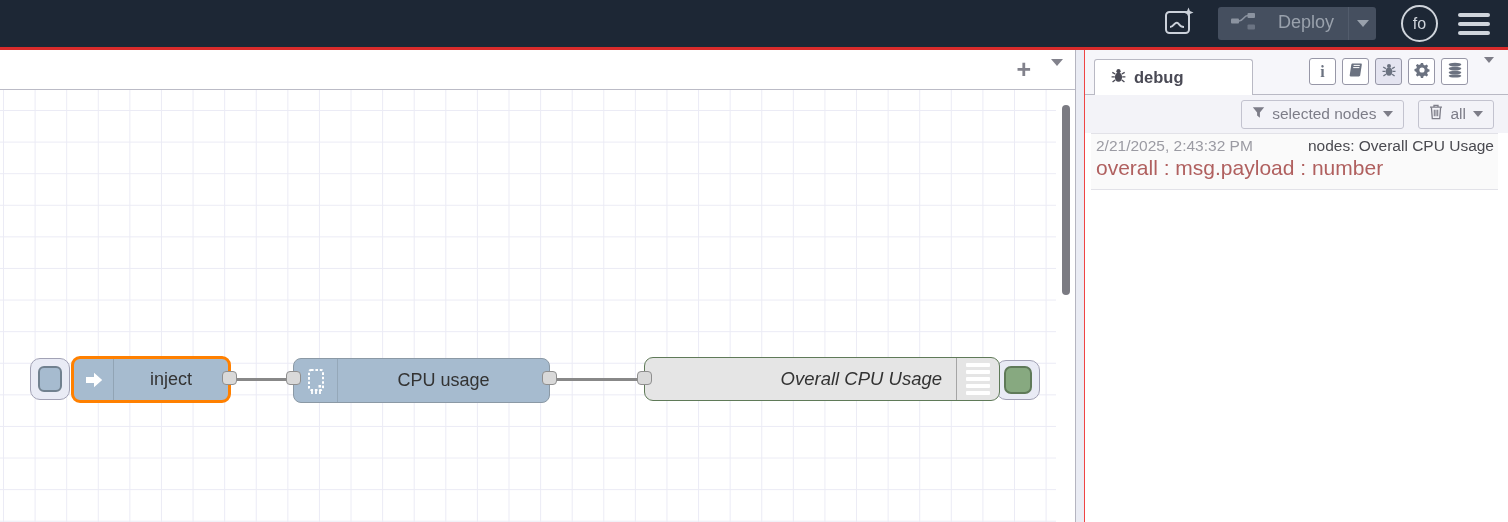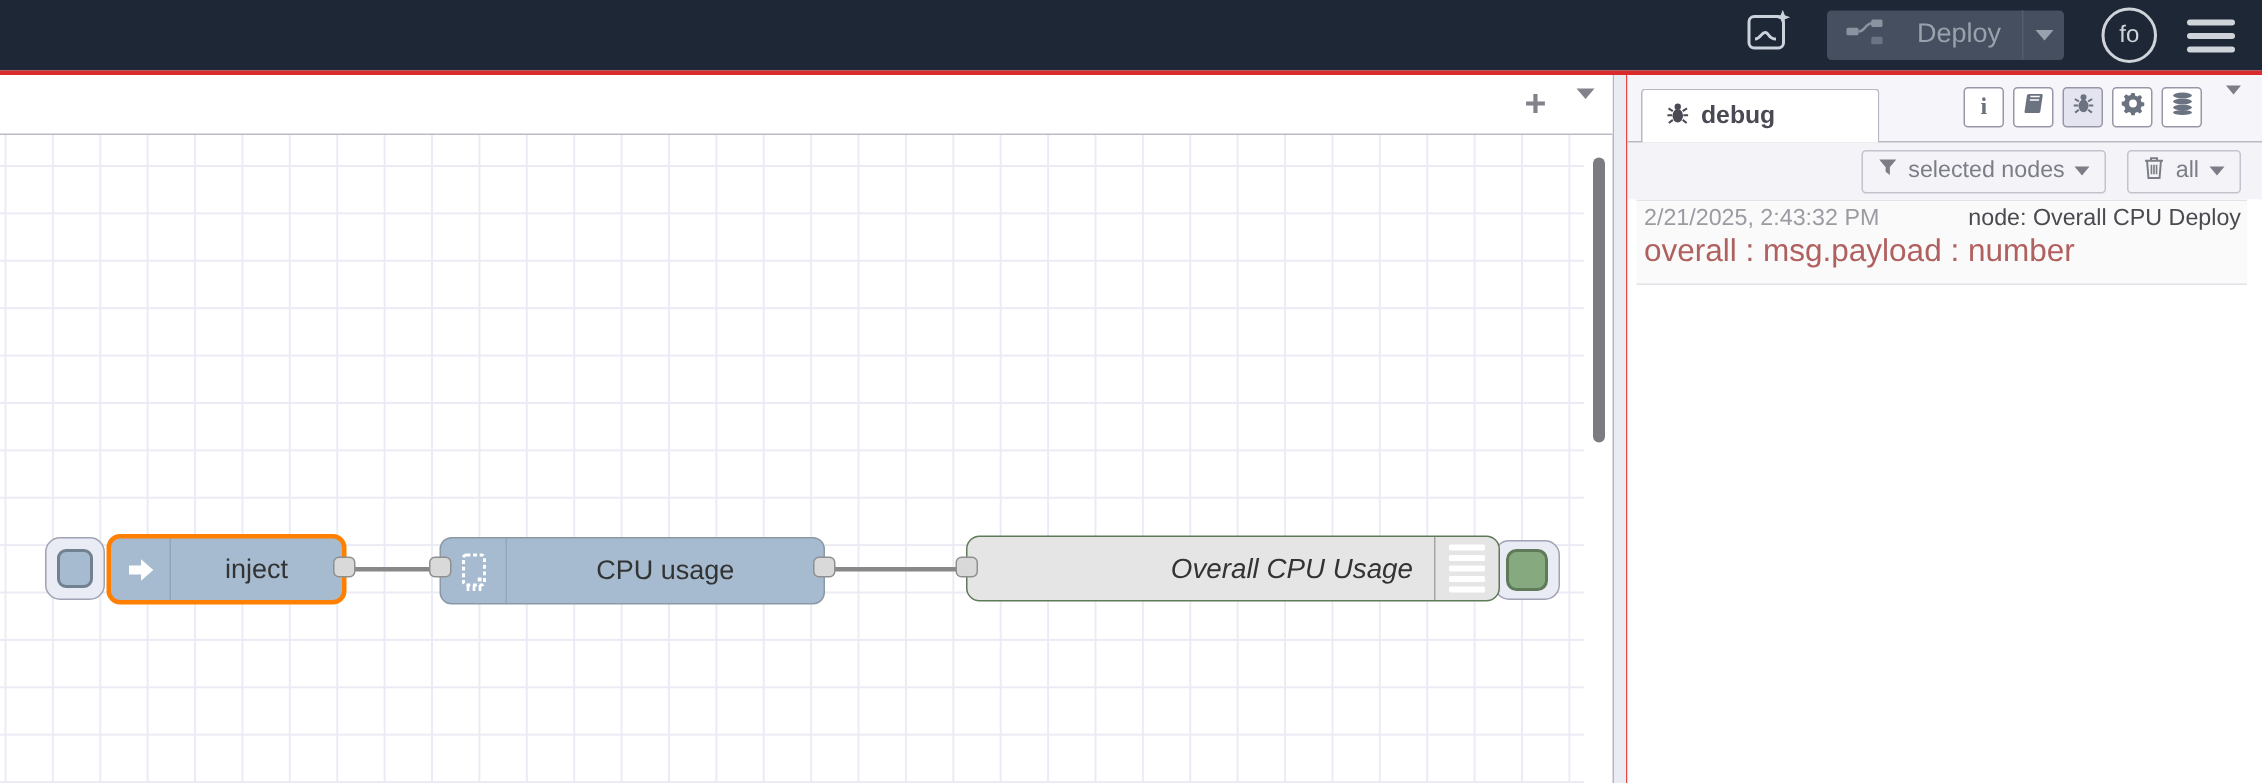--- a/index.html
+++ b/index.html
@@ -267,21 +267,21 @@
           </span>
           <span>all</span>
           <span class="caret"></span>
         </div>
       </div>
 
       <div class="msg-list">
         <div class="msg">
           <div class="msg-meta">
             <span class="msg-ts">2/21/2025, 2:43:32 PM</span>
-            <span class="msg-node">node: Overall CPU Deploy</span>
+            <span class="msg-node">nodes: Overall CPU Usage</span>
           </div>
           <div class="msg-prop">overall : msg.payload : number</div>
         </div>
       </div>
     </div>
 
   </div>
 </div>
 
 </body></html>

